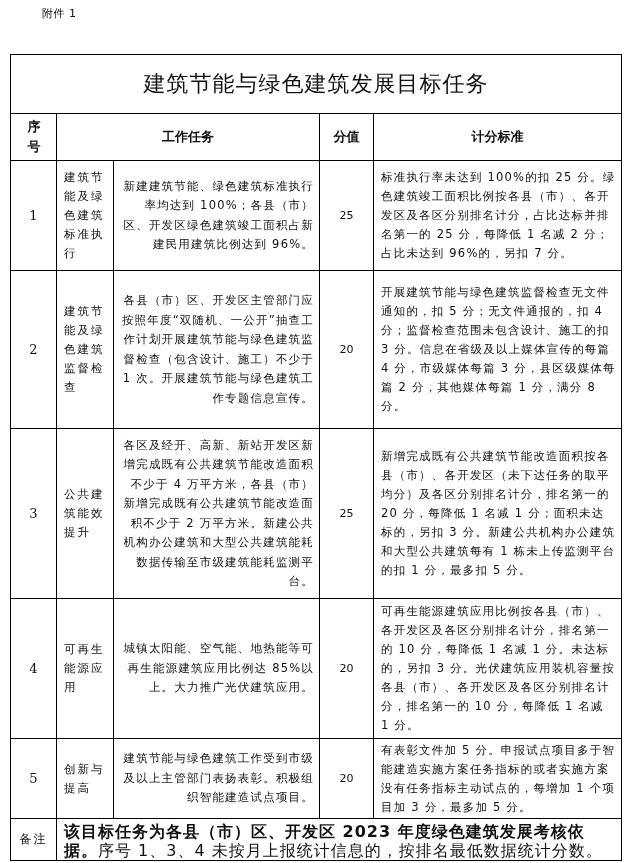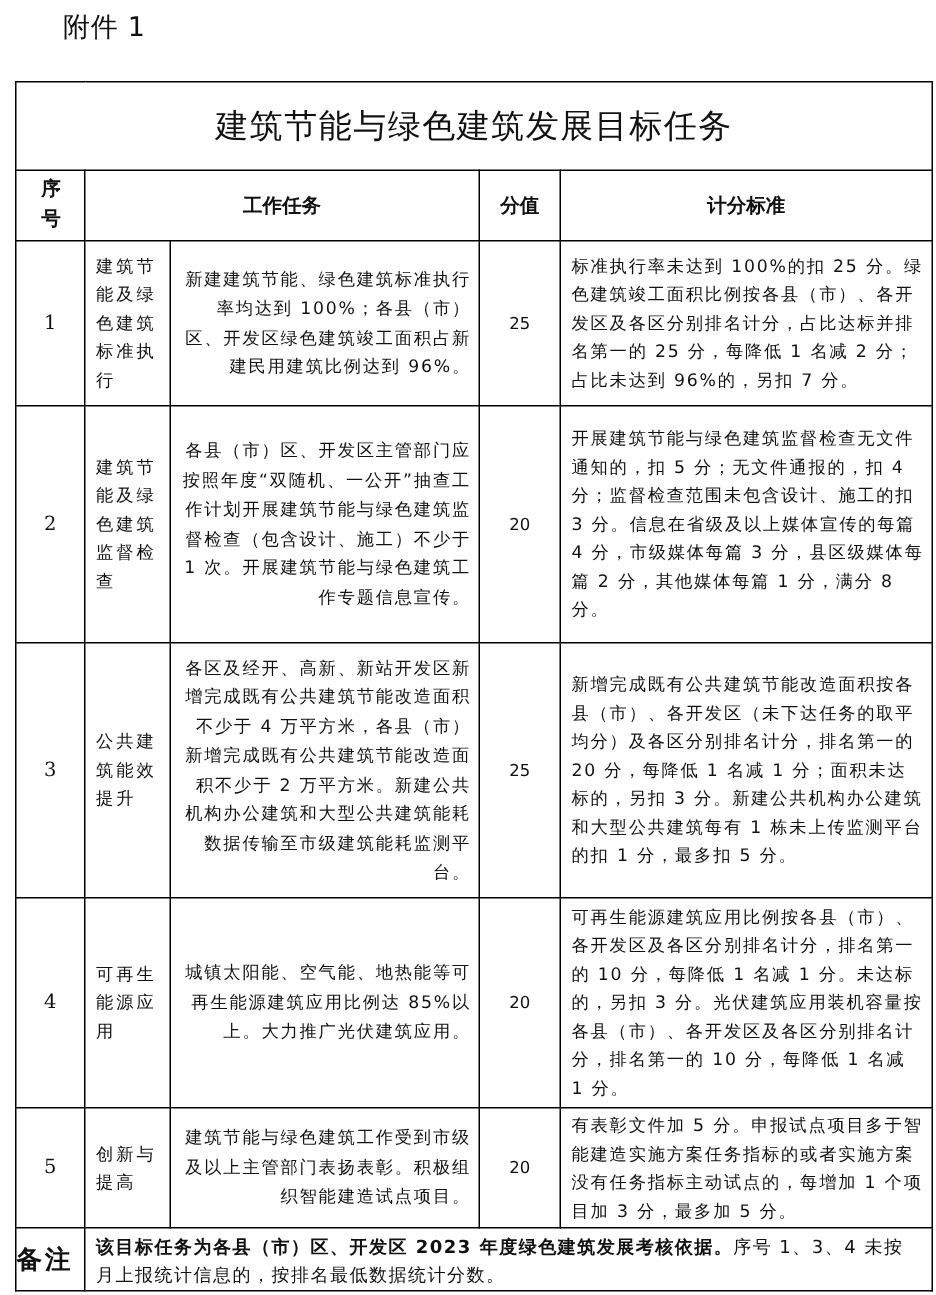--- a/index.html
+++ b/index.html
@@ -1,30 +1,30 @@
 <!DOCTYPE html>
 <html><head>
 <meta charset="utf-8">
 <style>
   html, body { margin:0; padding:0; background:#ffffff; }
   body { width:624px; height:863px; position:relative; overflow:hidden;
          font-family: "DejaVu Sans", "Liberation Sans", sans-serif; color:#111; }
-  .attach { position:absolute; left:42px; top:6px; font-size:18px; letter-spacing:0.5px; }
+  .attach { position:absolute; left:42px; top:6px; font-size:11px; letter-spacing:0.5px; }
   table { position:absolute; left:10px; top:54px; width:611px; border-collapse:collapse; table-layout:fixed; }
   td { border:1.5px solid #000; padding:0; vertical-align:middle; }
   .title { height:58px; text-align:center; font-size:22px; letter-spacing:1px; }
   .hdr td { height:46px; text-align:center; font-size:13px; font-weight:bold; font-family:"DejaVu Serif", serif; }
   .hdr .seq { line-height:20px; }
   .num { text-align:center; font-size:13px; font-family:"DejaVu Serif", serif; }
   .cat { font-size:11.5px; line-height:19px; padding:0 4px 0 7px; letter-spacing:2px; }
   .task { font-size:11.5px; line-height:19.5px; padding:0 5px 0 7px; letter-spacing:1.2px;text-align:right; }
   .score { text-align:center; font-size:11px; }
   .crit { font-size:11.5px; line-height:19px; padding:0 5px 0 7px; letter-spacing:1.2px; }
-  .remark-label { text-align:left; font-size:17px; letter-spacing:2px;font-weight:bold; }
-  .remark { font-size:12px; line-height:19px; padding:2px 6px 0 7px; letter-spacing:1px; }
+  .remark-label { text-align:center; font-size:12px; letter-spacing:2px; }
+  .remark { font-size:16px; line-height:19px; padding:2px 6px 0 7px; letter-spacing:1px; }
   .remark b { font-weight:bold; }
 </style>
 </head>
 <body>
 
 <div class="attach">附件 1</div>
 
 <table>
   <colgroup>
     <col style="width:46px">

